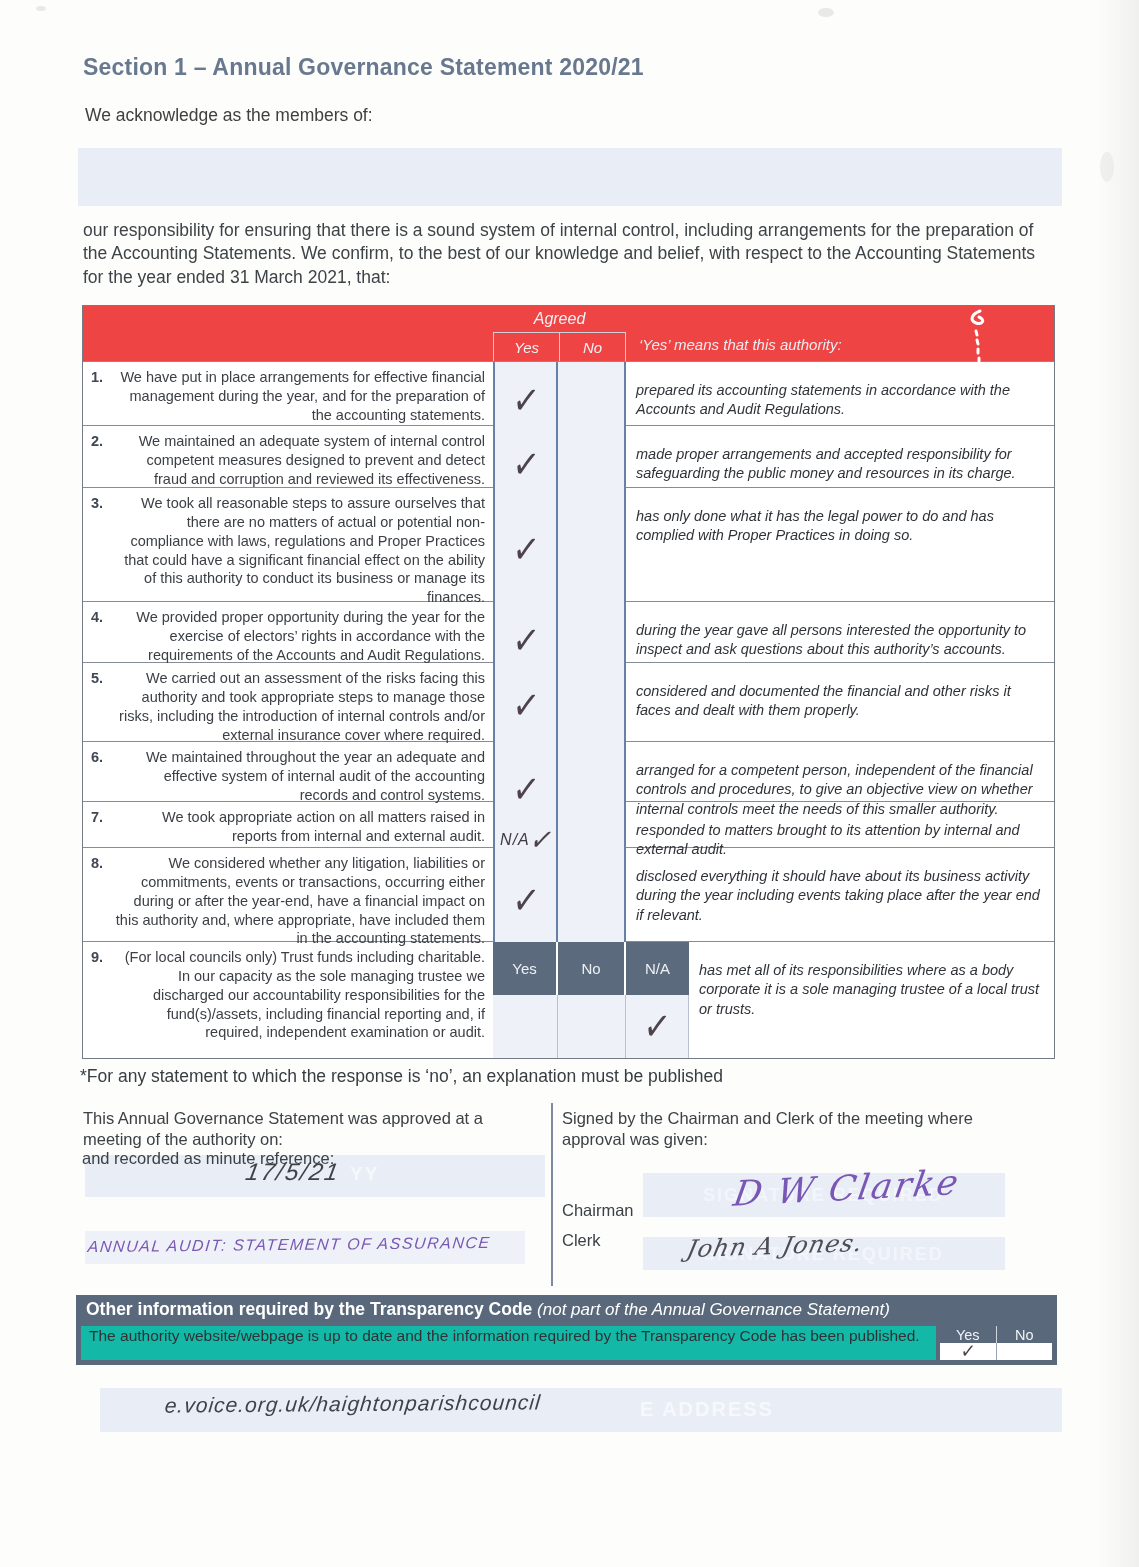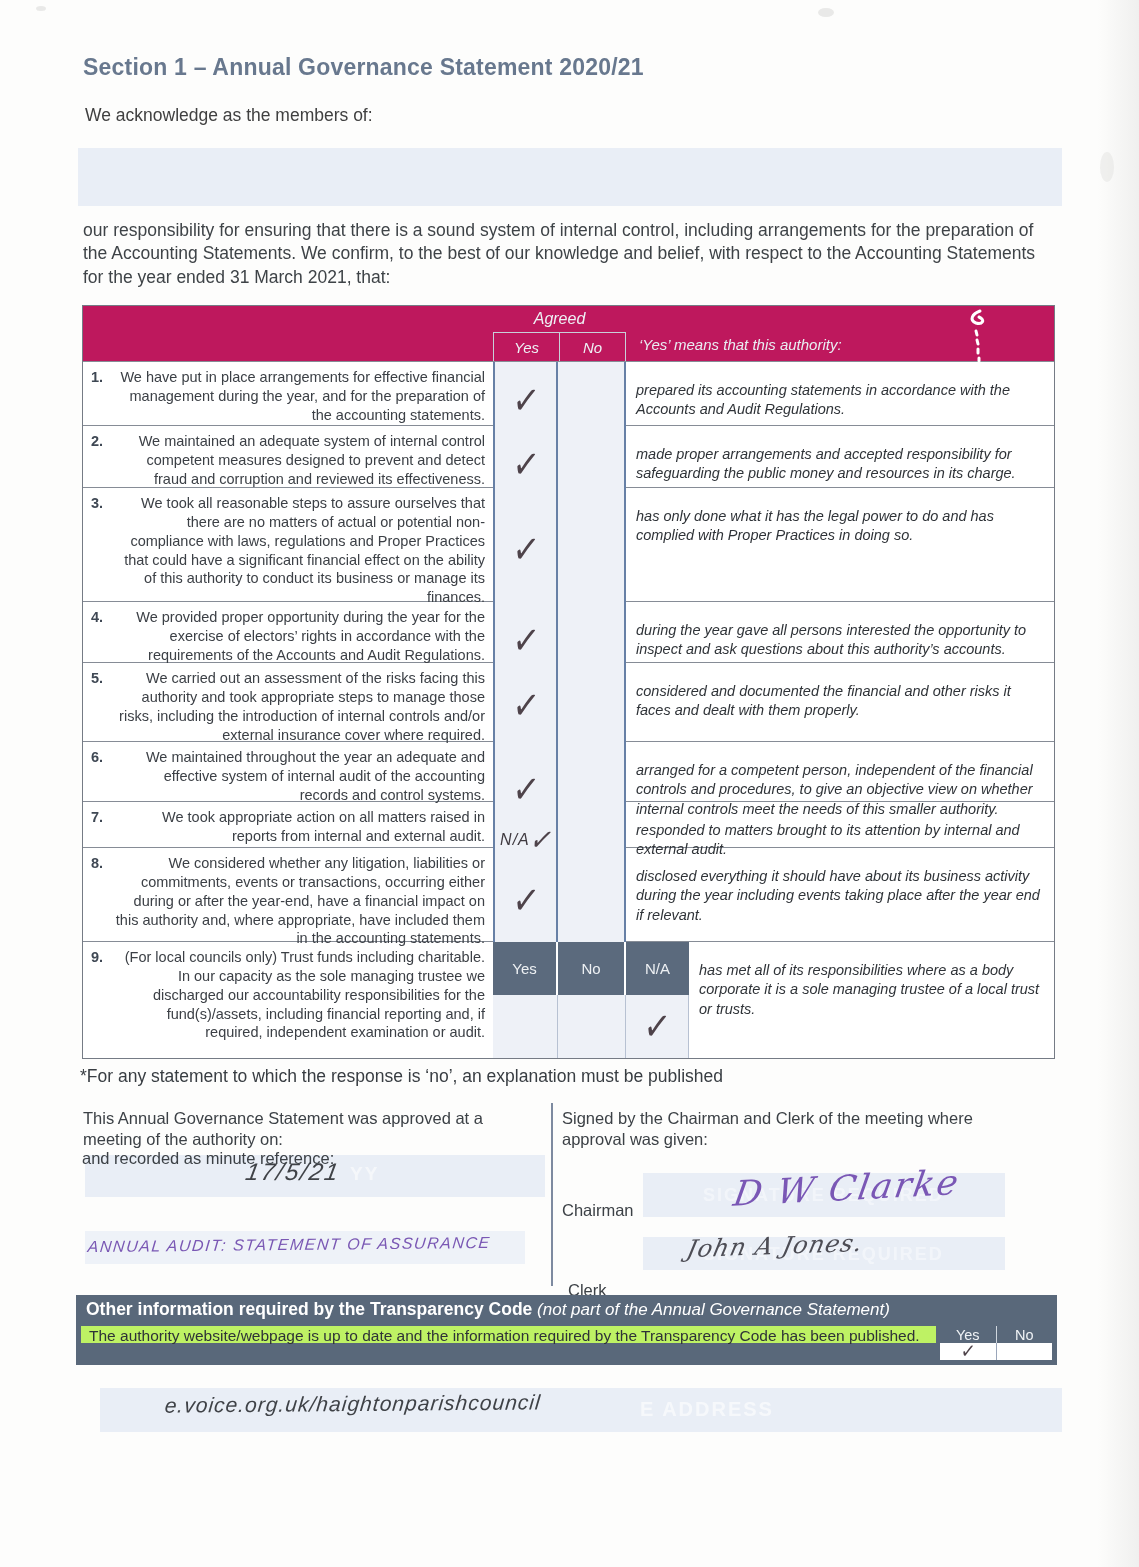--- a/index.html
+++ b/index.html
@@ -27,21 +27,21 @@
   .hw-council{left:380px;top:163px;font-size:20px;letter-spacing:3.5px;transform:skewX(-8deg) rotate(-1deg);}
   .hw-date{left:246px;top:1158px;font-size:24px;letter-spacing:2px;transform:skewX(-10deg);}
   .hw-minute{left:88px;top:1236px;font-size:16px;letter-spacing:1.5px;color:#7a58b4;transform:skewX(-6deg) rotate(-.6deg);}
   .hw-site{left:165px;top:1392px;font-size:21px;letter-spacing:1px;transform:skewX(-6deg) rotate(-.5deg);word-spacing:4px;}
   .sig{font-family:"DejaVu Serif",serif;font-style:italic;white-space:nowrap;}
   .sig-chair{left:735px;top:1168px;font-size:35px;color:#7a57b5;transform:skewX(-12deg) rotate(-3deg);letter-spacing:2px;}
   .sig-clerk{left:688px;top:1232px;font-size:24px;color:#4d4d55;transform:skewX(-14deg) rotate(-2deg);letter-spacing:1px;}
 
   
   .agtable{position:absolute;left:82px;top:305px;width:971px;border:1px solid #757b85;box-sizing:content-box;background:#fff;}
-  .thead{position:relative;height:55px;background:#be185d;}
+  .thead{position:relative;height:55px;background:#ef4444;}
   .agreed{position:absolute;left:410px;width:133px;top:4px;text-align:center;font-style:italic;font-size:16px;color:#eef1f5;}
   .ynbox{position:absolute;left:410px;top:26px;width:133px;height:29px;display:flex;
          border:1px solid #c9d0d9;border-bottom:none;box-sizing:border-box;}
   .ynbox .yn{flex:1;display:flex;align-items:center;justify-content:center;font-style:italic;font-size:15px;color:#eef1f5;}
   .ynbox .yn:first-child{border-right:1px solid #c9d0d9;}
   .mhead{position:absolute;left:556px;top:30px;font-style:italic;font-size:15px;color:#e9edf2;}
   .squig{position:absolute;right:60px;top:1px;}
 
   .trow{display:grid;grid-template-columns:410px 65px 68px 428px;border-top:1px solid #868c96;box-sizing:border-box;}
   .cs{padding:6px 8px 4px 8px;display:flex;gap:5px;box-sizing:border-box;}
@@ -64,21 +64,21 @@
 
   
   .ap-text{font-size:16.5px;line-height:1.3;color:#3c4146;}
   .divider{position:absolute;left:551px;top:1103px;width:2px;height:183px;background:#7d8aa0;}
 
   
   .tc{position:absolute;left:76px;top:1295px;width:981px;height:70px;background:#59687a;box-sizing:border-box;}
   .tc-h{padding:4px 18px 0 10px;color:#ffffff;font-size:17.5px;white-space:nowrap;}
   .tc-h .b{font-weight:bold;}
   .tc-h .i{font-style:italic;font-weight:normal;font-size:17px;}
-  .tc-body{position:absolute;left:5px;top:31px;width:855px;height:17px;background:#bef264;
+  .tc-body{position:absolute;left:5px;top:31px;width:855px;height:34px;background:#14b8a6;
            padding:1px 8px;box-sizing:border-box;font-size:15.5px;line-height:1.2;color:#2e3237;}
   .tc-yn{position:absolute;left:864px;top:31px;width:112px;height:34px;display:flex;flex-direction:column;}
   .tc-lbls{display:flex;height:17px;}
   .tc-lbls div{flex:1;display:flex;align-items:center;justify-content:center;color:#f0f3f6;font-size:14.5px;}
   .tc-lbls div:first-child{border-right:1px solid #cfd6de;}
   .tc-cells{flex:1;display:flex;background:#ffffff;}
   .tc-cells div{flex:1;display:flex;align-items:center;justify-content:center;}
   .tc-cells div:first-child{border-right:1px solid #9aa6ba;}
   .ck-sm{display:inline-block;font-size:17px;line-height:1;color:#4e434a;transform:rotate(6deg) scaleY(1.2);}
 </style>
@@ -273,21 +273,21 @@
   <div class="divider"></div>
 
   <div class="abs ap-text" style="left:562px;top:1108px;width:455px;">Signed by the Chairman and Clerk of the meeting where approval was given:</div>
 
   <div class="abs ap-text" style="left:562px;top:1200px;">Chairman</div>
   <div class="band" style="left:643px;top:1173px;width:362px;height:44px;">
     <span class="ghost" style="left:60px;top:12px;font-size:18px;opacity:.45;">SIGNATURE REQUIRED</span>
   </div>
   <span class="abs sig sig-chair">D W Clarke</span>
 
-  <div class="abs ap-text" style="left:562px;top:1280px;margin-left:6px;">Clerk</div>
+  <div class="abs ap-text" style="left:562px;top:1230px;">Clerk</div>
   <div class="band" style="left:643px;top:1237px;width:362px;height:33px;">
     <span class="ghost" style="left:60px;top:7px;font-size:18px;opacity:.45;">SIGNATURE REQUIRED</span>
   </div>
   <span class="abs sig sig-clerk">John A Jones.</span>
 
   <div class="tc">
     <div class="tc-h">
       <span class="b">Other information required by the Transparency Code</span><span class="i"> (not part of the Annual Governance Statement)</span>
     </div>
     <div class="tc-body">The authority website/webpage is up to date and the information required by the Transparency Code has been published.</div>

